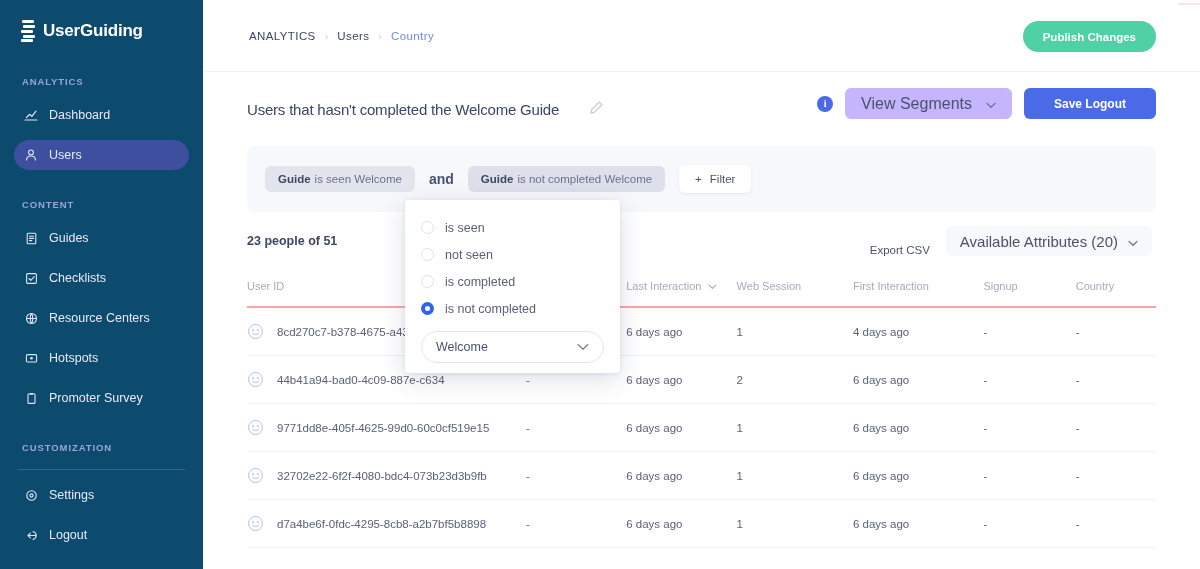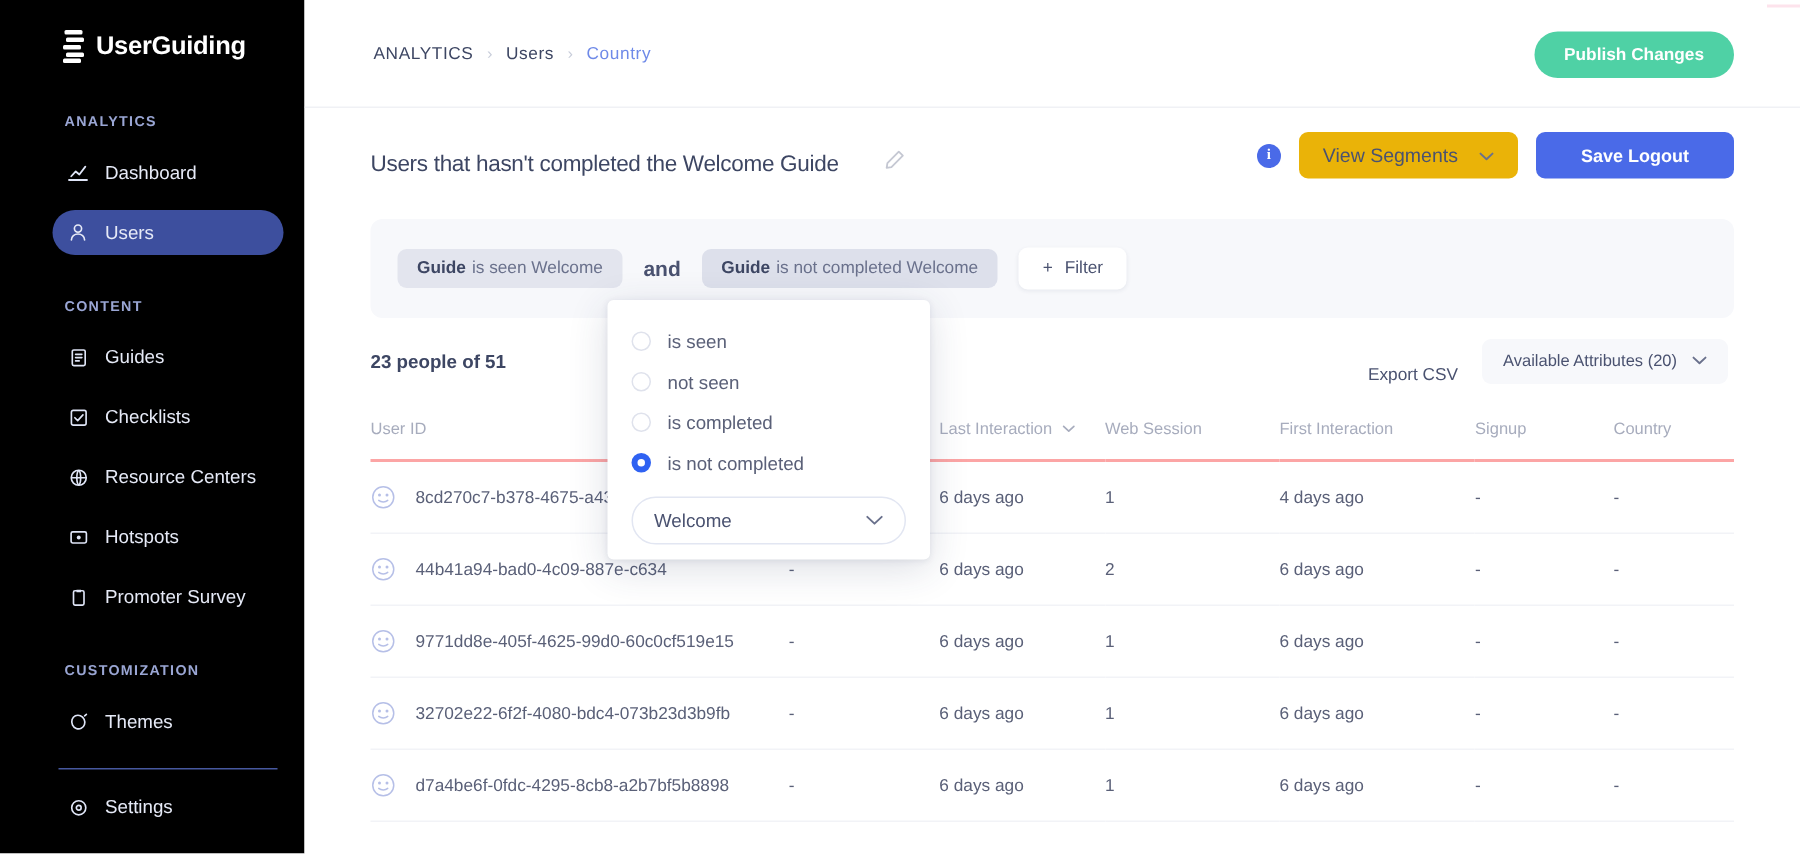--- a/index.html
+++ b/index.html
@@ -7,25 +7,24 @@
     width: 1200px; height: 569px;
     overflow: hidden;
     font-family: "Liberation Sans", sans-serif;
     background: #ffffff;
   }
   .app { position: relative; width: 1200px; height: 569px; display: flex; background:#fff; }
 
   
   .sidebar {
     width: 203px; height: 569px;
-    background: #000000;
+    background: #0c4a6e;
     flex: 0 0 203px;
     position: relative;
     overflow: hidden;
-    padding-left: 21px;
   }
   .logo-row {
     display: flex; align-items: center; gap: 7px;
     padding: 20px 0 0 20px;
   }
   .logo-mark { width: 16px; height: 22px; position: relative; }
   .logo-mark i {
     position: absolute; left: 2px; background: #fff; border-radius: 1px; display:block;
   }
   .logo-mark i:nth-child(1){ top:0px;  width:12px; height:3px; }
@@ -86,22 +85,22 @@
   .content { padding: 0 44px; position:relative; }
 
   .title-row { display:flex; align-items:center; height: 74px; position:relative; }
   .page-title { font-size:15px; font-weight:400; color:#3d4663; letter-spacing:-0.2px; }
   .edit-icon { margin-left: 30px; cursor:pointer; opacity:.5; }
   .title-actions { position:absolute; right:0; top:16px; display:flex; align-items:center; gap:12px; }
   .info-icon { width:16px;height:16px;border-radius:50%;background:#4a6ae8;color:#fff;
                font-size:10px;font-weight:700;display:flex;align-items:center;justify-content:center;
                font-family:"Liberation Serif", serif; cursor:pointer;}
   .view-seg {
-    display:flex;align-items:center;gap:14px;background:#eab308;color:#4a5270;
-    height:31px;padding:0 16px;border-radius:6px;font-size:13px;cursor:pointer;border:none;font-family:inherit;
+    display:flex;align-items:center;gap:14px;background:#c4b5fd;color:#4a5270;
+    height:31px;padding:0 16px;border-radius:6px;font-size:16px;cursor:pointer;border:none;font-family:inherit;
   }
   .save-seg {
     background:#4a6ae8;color:#fff;border:none;height:31px;padding:0 30px;border-radius:6px;
     font-size:12px;font-weight:600;cursor:pointer;font-family:inherit;
   }
 
   
   .filterbar {
     background:#f7f8fb; border-radius:8px; height:66px;
     display:flex; align-items:center; gap:14px; padding:0 18px;
@@ -120,21 +119,21 @@
     box-shadow:0 1px 3px rgba(40,50,90,.08); border:none; font-family:inherit;
   }
 
   
   .counts-row { display:flex; align-items:center; height:58px; position:relative; }
   .people-count { font-size:12.5px; color:#3d4663; font-weight:600; }
   .counts-right { position:absolute; right:4px; display:flex; align-items:flex-end; gap:16px; }
   .export-csv { font-size:11.5px; color:#4a5270; cursor:pointer; }
   .attrs-btn {
     background:#f7f8fb;color:#4a5270;border:none;height:30px;padding:0 14px;border-radius:6px;
-    font-size:11px;display:flex;align-items:center;gap:10px;cursor:pointer;font-family:inherit;
+    font-size:15px;display:flex;align-items:center;gap:10px;cursor:pointer;font-family:inherit;
   }
 
   
   .table { width:100%; border-collapse:collapse; }
   .table th {
     text-align:left; font-size:11px; font-weight:400; color:#a7acbd;
     padding: 10px 0 14px 0; border-bottom:2px solid #fca5a5;
   }
   .th-sort { display:inline-flex; align-items:center; gap:7px; }
   .table td {
@@ -248,29 +247,20 @@
       <span class="nav-ico">
         <svg width="13" height="13" viewBox="0 0 13 13" fill="none" stroke="#dfe5f7" stroke-width="1.1">
           <rect x="3" y="1.8" width="7" height="9.6" rx="1"></rect>
             <path d="M5 1.2h3v1.6H5z" fill="#dfe5f7" stroke="none"></path>
         </svg>
       </span>
       <span>Promoter Survey</span>
     </div>
 
     <div class="nav-section">CUSTOMIZATION</div>
-    <div class="nav-item first-in-group">
-      <span class="nav-ico">
-        <svg width="13" height="13" viewBox="0 0 13 13" fill="none" stroke="#dfe5f7" stroke-width="1.1">
-          <ellipse cx="6.2" cy="6.4" rx="4.3" ry="4.6" transform="rotate(-25 6.2 6.4)"></ellipse>
-          <path d="M10.4 2.2l1.2-1" stroke-linecap="round"></path>
-        </svg>
-      </span>
-      <span>Themes</span>
-    </div>
 
     <div class="nav-sep"></div>
 
     <div class="nav-item">
       <span class="nav-ico">
         <svg width="13" height="13" viewBox="0 0 13 13" fill="none" stroke="#dfe5f7" stroke-width="1.1">
           <circle cx="6.5" cy="6.5" r="4.7"></circle>
             <circle cx="6.5" cy="6.5" r="1.6"></circle>
         </svg>
       </span>

